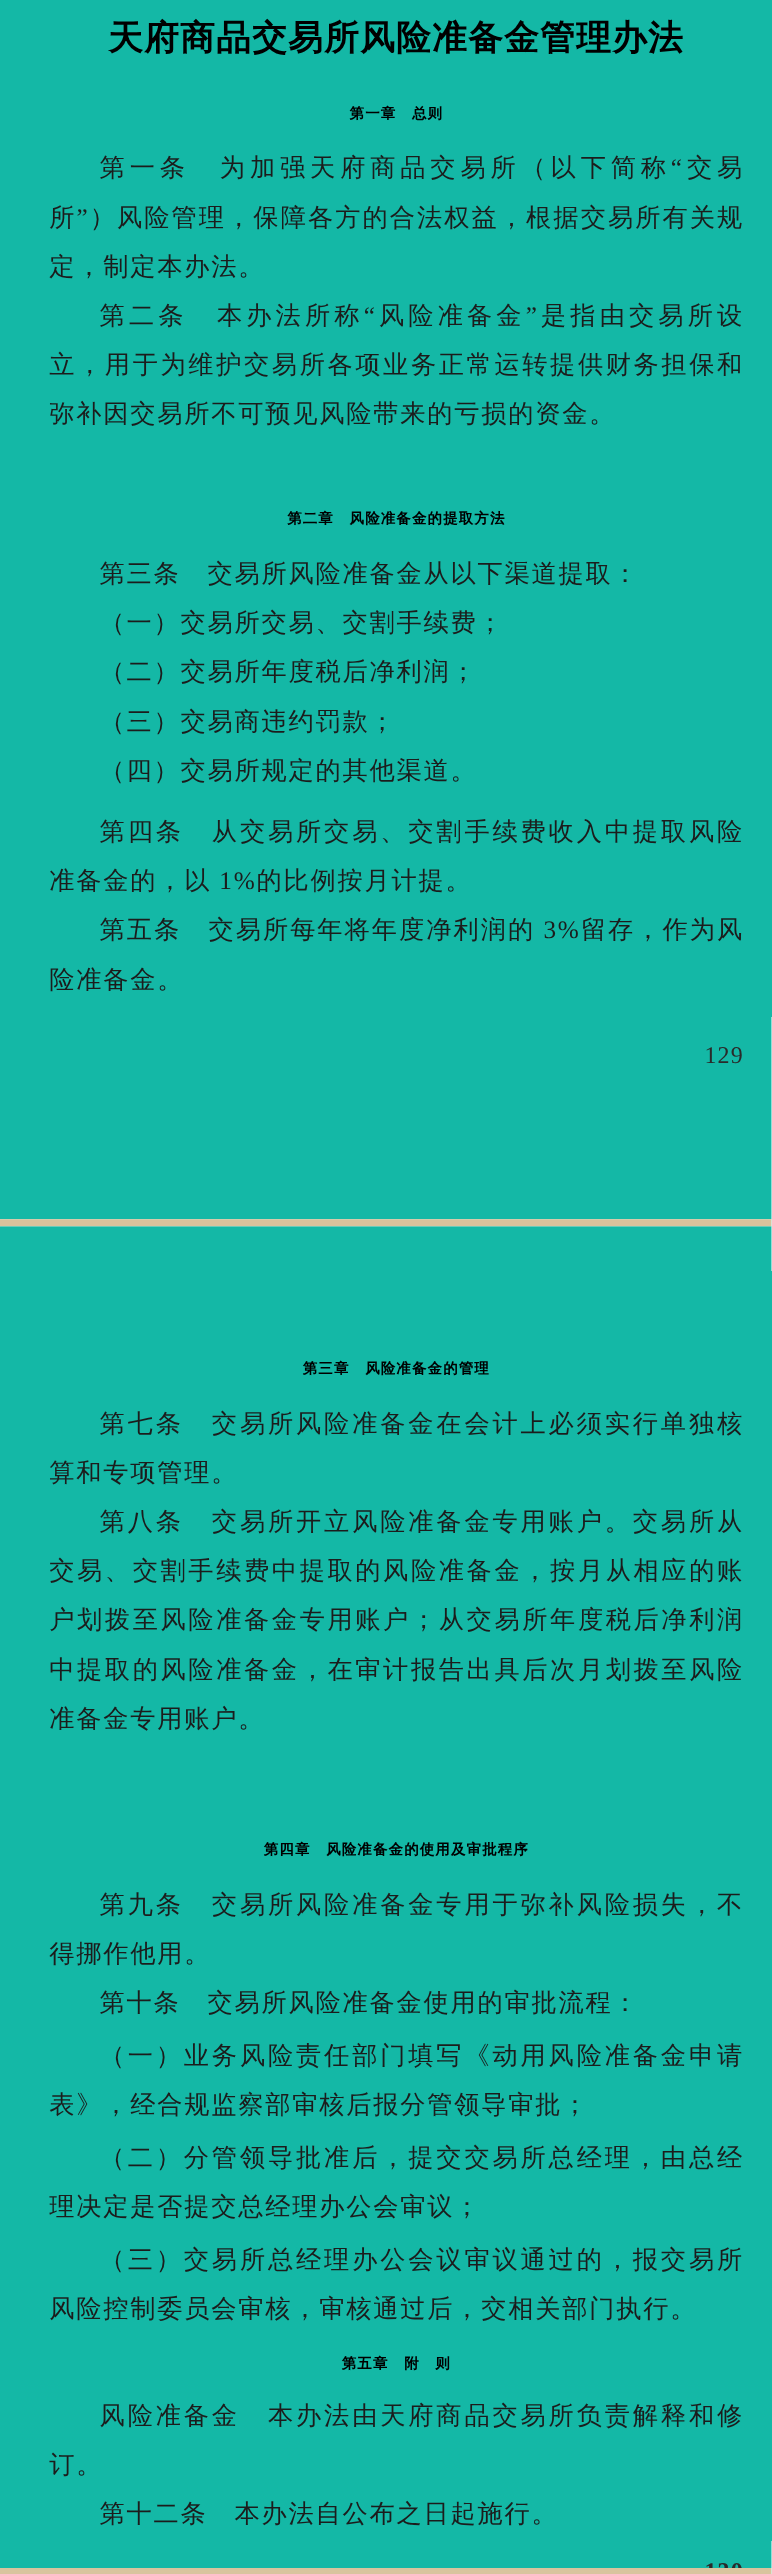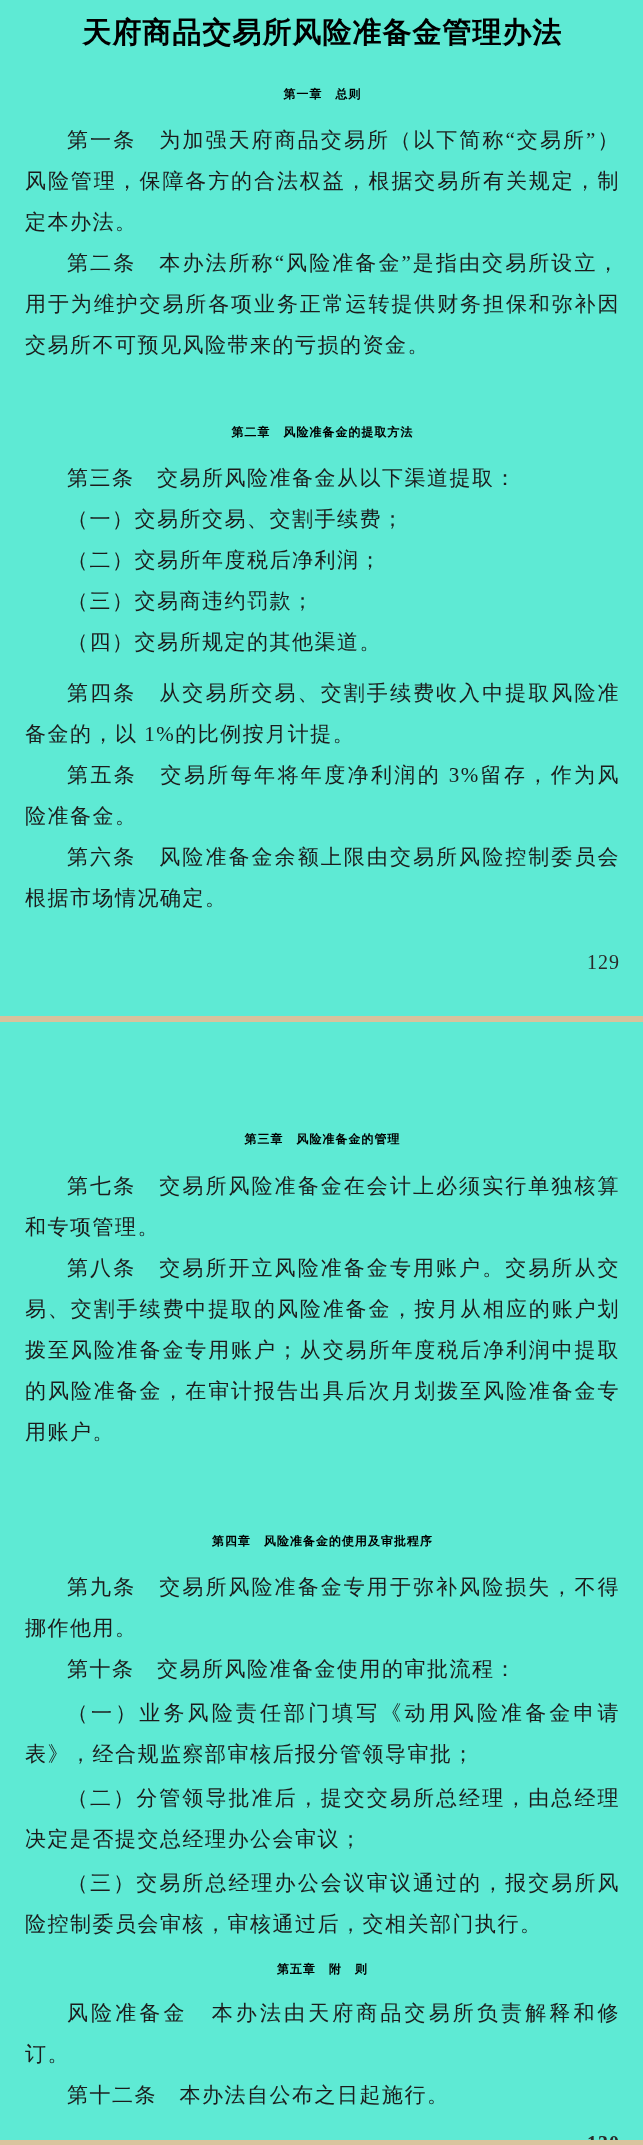--- a/index.html
+++ b/index.html
@@ -10,23 +10,23 @@
   body {
     width: 643px;
     font-family: "Liberation Serif", "DejaVu Serif", serif;
     color: #1c1c1c;
     -webkit-font-smoothing: antialiased;
   }
   .doc { width: 643px; }
 
   .page {
     box-sizing: border-box;
-    padding: 0 23px 0 25px;
+    padding: 0 23px 0 41px;
     overflow: hidden;
-    background: #5eead4;
+    background: #14b8a6;
   }
   .page1 { height: 1016px; }
   .page2 { height: 1118px; }
 
   .sep {
     height: 6px;
     width: 100%;
     background: #d8c29c;
   }
   .sep-bottom { height: 5px; background: #d9c49e; }
@@ -46,21 +46,21 @@
     text-align: center;
     font-family: "Liberation Sans", "DejaVu Sans", sans-serif;
     font-weight: 700;
     font-size: 12px;
     line-height: 28px;
     letter-spacing: 1px;
     color: #000000;
     margin: 52px 0 12px 0;
   }
   .ch-first { margin-top: 30px; }
-  .ch-p2-first { margin-top: 104px; font-family: Liberation Mono, monospace; }
+  .ch-p2-first { margin-top: 104px; }
   .ch-p2-mid { margin-top: 74px; }
   .ch-tight { margin: 10px 0 10px 0; }
 
   .para {
     margin: 0;
     font-size: 21px;
     line-height: 41px;
     letter-spacing: 1.5px;
     text-align: justify;
     text-indent: 2em;
@@ -102,21 +102,20 @@
     <p class="para item">（二）交易所年度税后净利润；</p>
 
     <p class="para item">（三）交易商违约罚款；</p>
 
     <p class="para item">（四）交易所规定的其他渠道。</p>
 
     <p class="para mt10">第四条　从交易所交易、交割手续费收入中提取风险准备金的，以 1%的比例按月计提。</p>
 
     <p class="para">第五条　交易所每年将年度净利润的 3%留存，作为风险准备金。</p>
 
-    <p class="para">第六条　风险准备金余额上限由交易所风险控制委员会根据市场情况确定。</p>
 
     <div class="pagenum">129</div>
   </section>
 
   <div class="sep"></div>
 
   <section class="page page2">
 
     <h2 class="chapter ch-p2-first">第三章　风险准备金的管理</h2>
 

